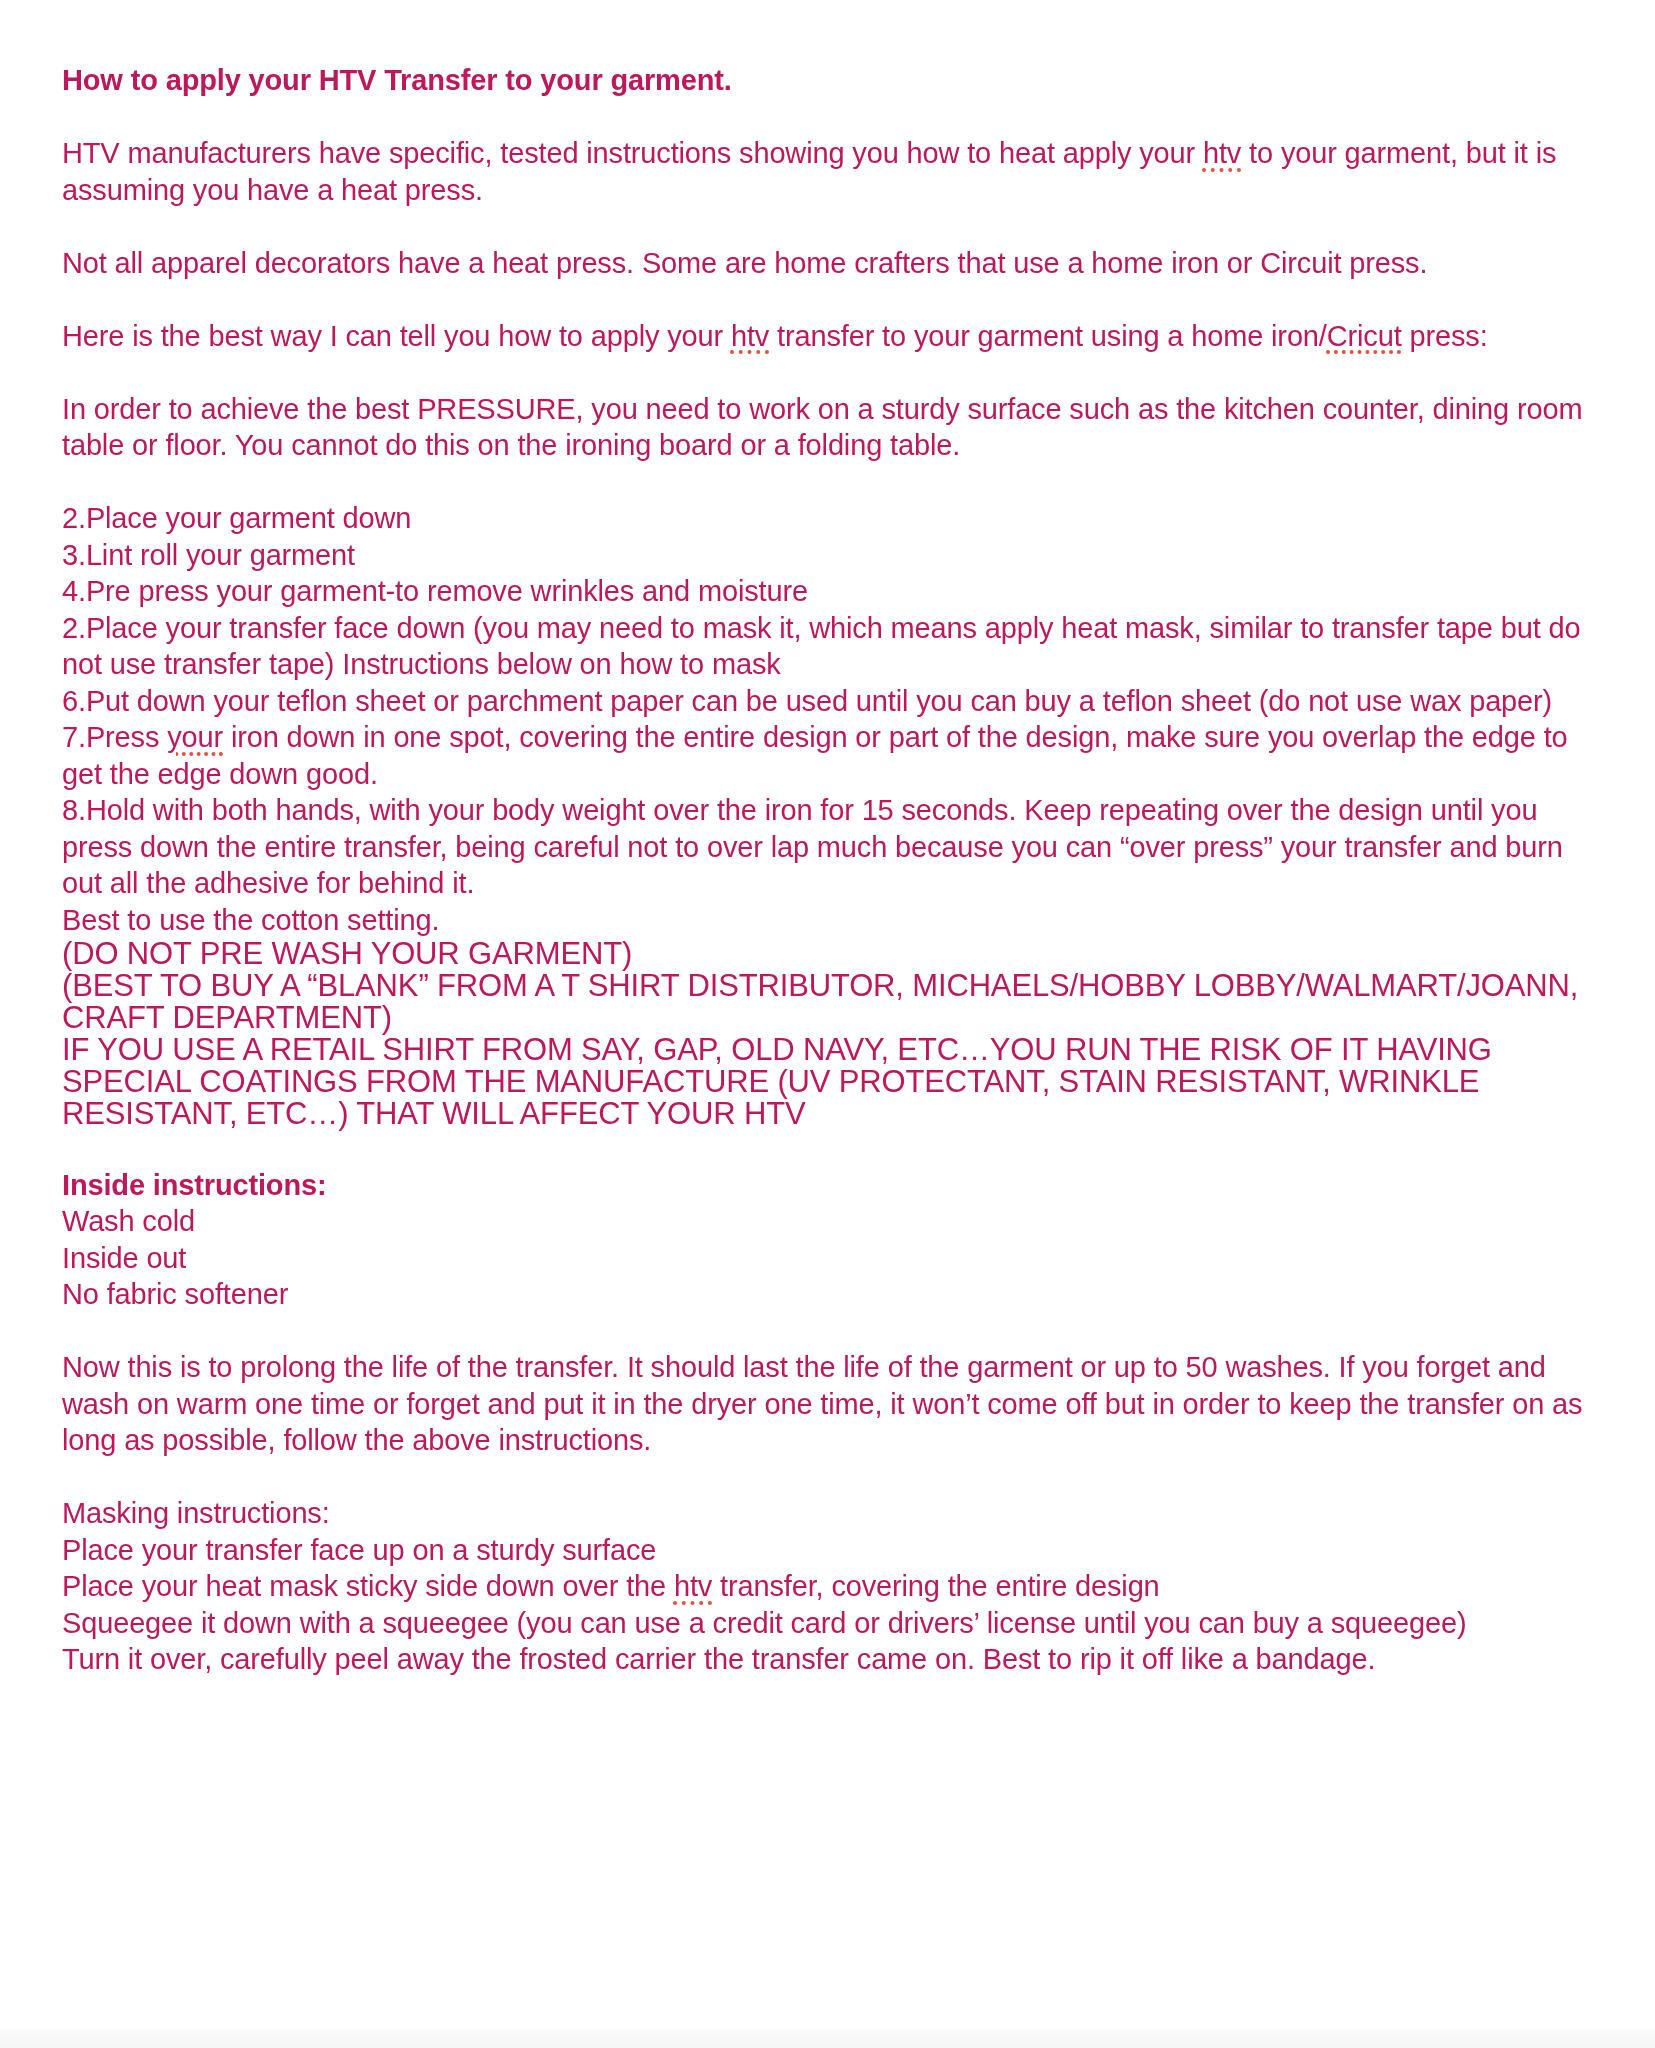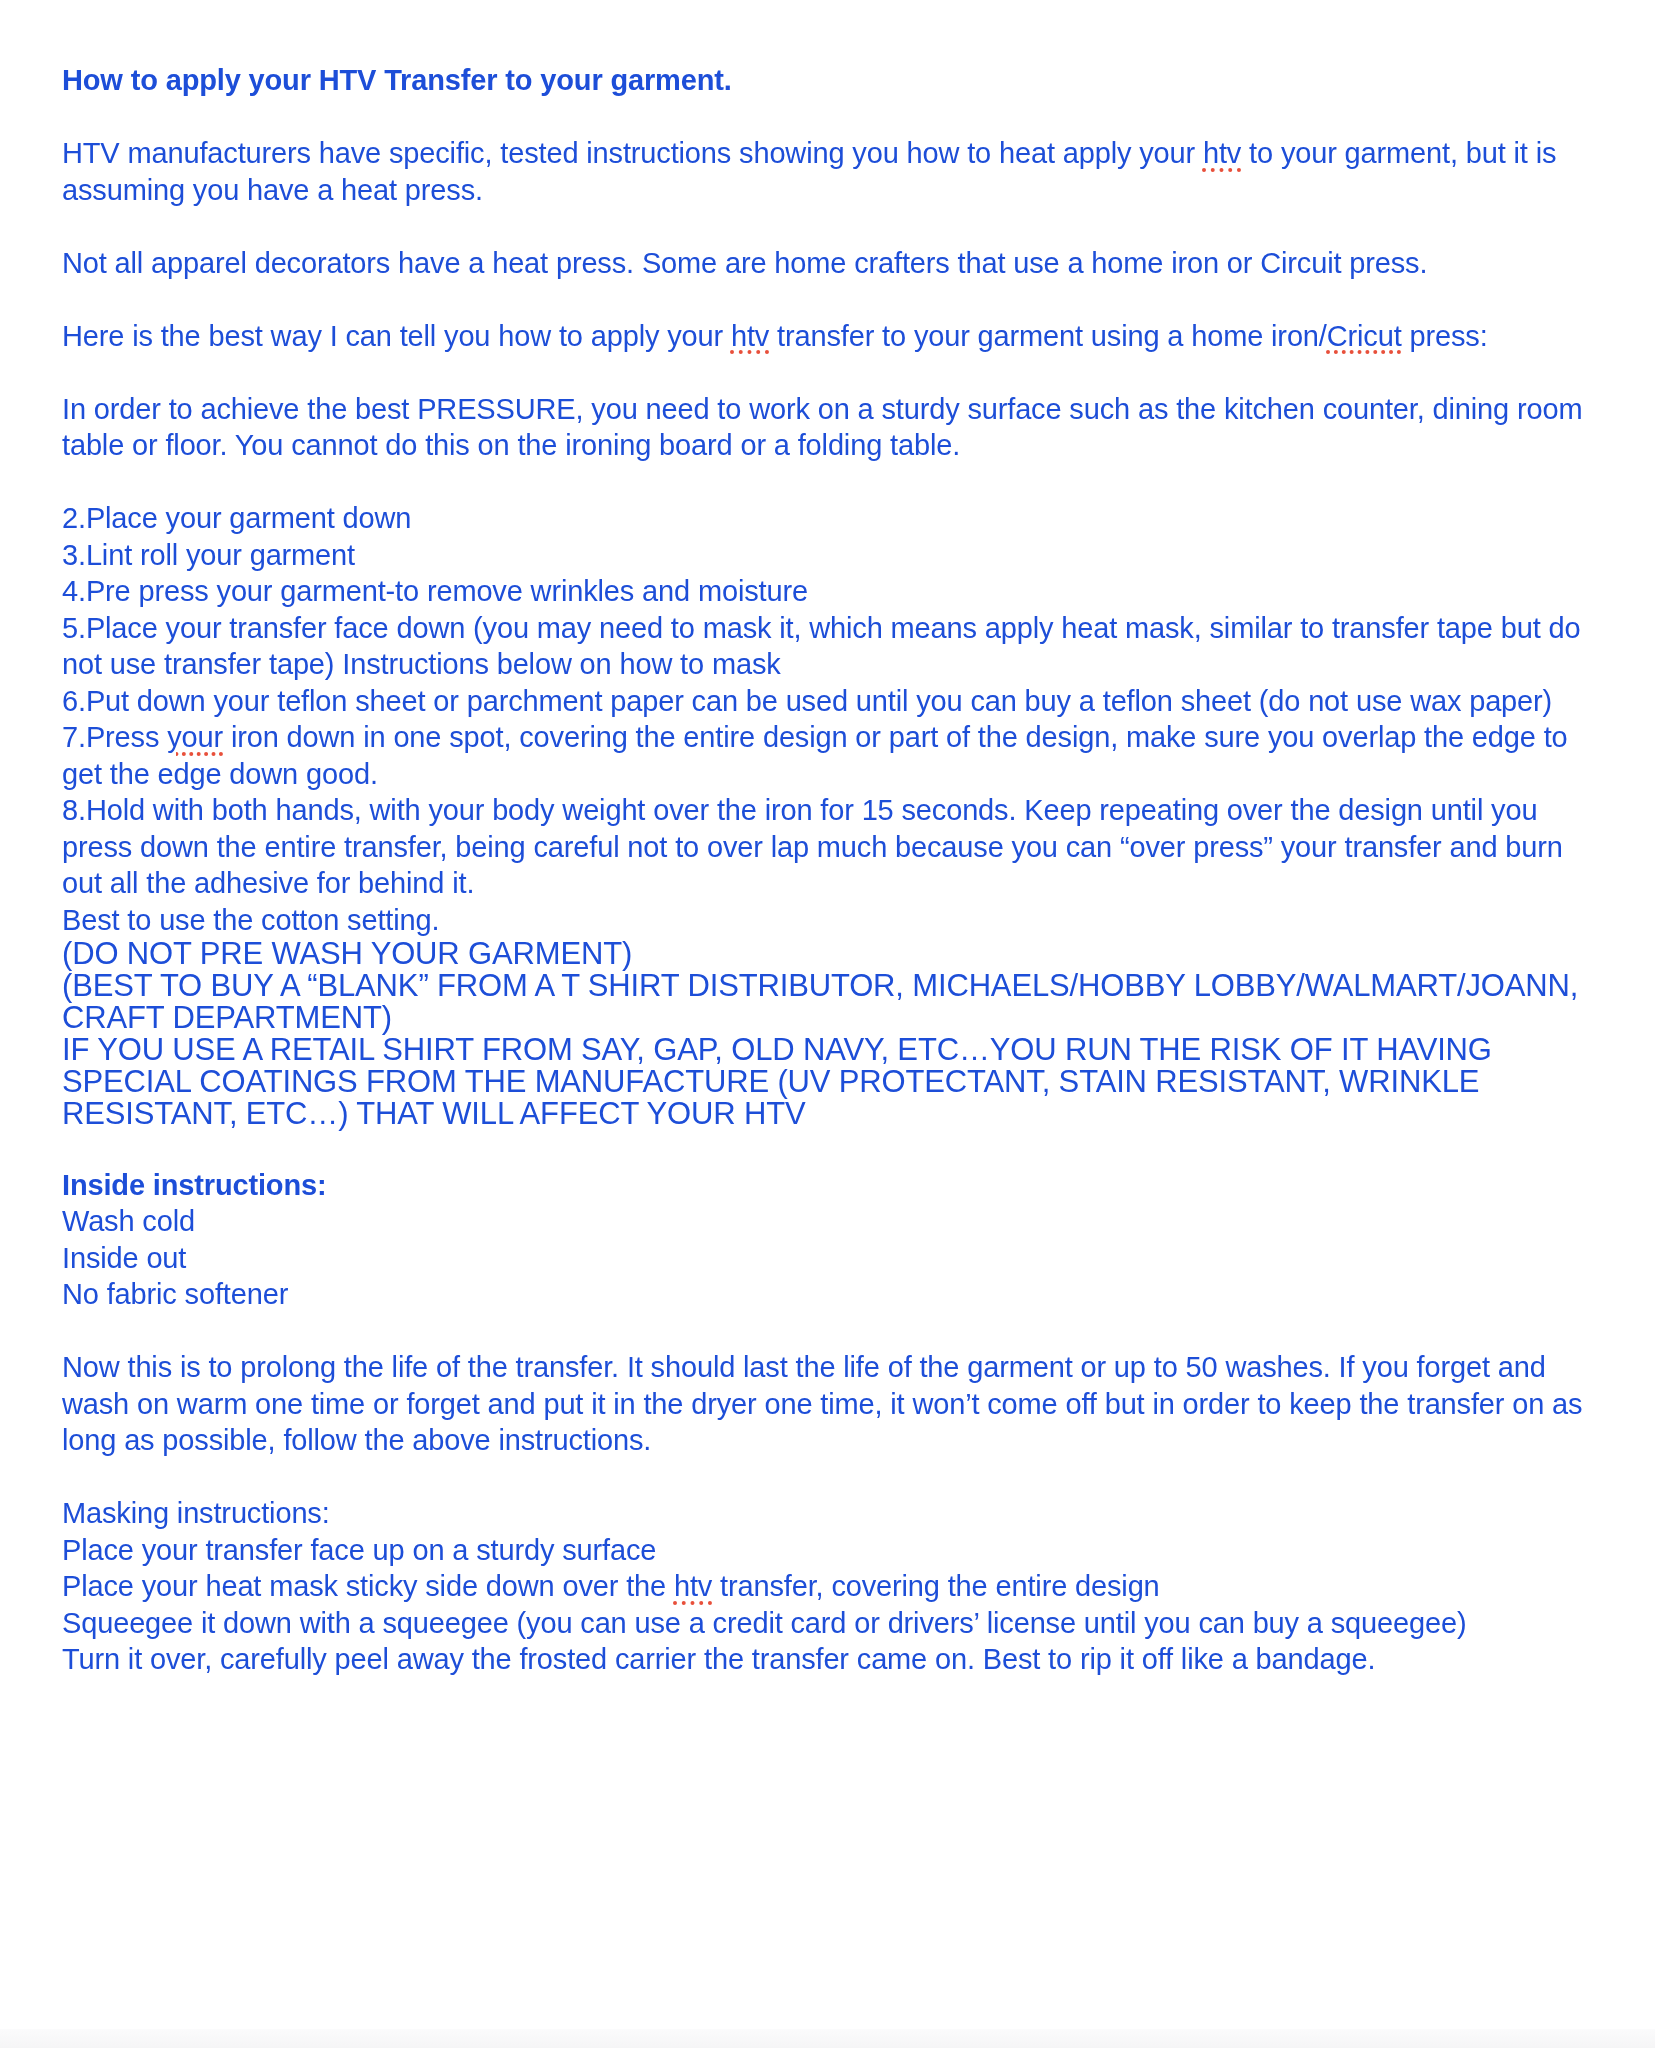--- a/index.html
+++ b/index.html
@@ -7,21 +7,21 @@
     padding: 0;
     background: #ffffff;
   }
   .page {
     position: relative;
     width: 1655px;
     height: 2048px;
     background: #ffffff;
     overflow: hidden;
     font-family: "Liberation Sans", sans-serif;
-    color: #1d4ed8;
+    color: #be185d;
   }
   .doc {
     position: absolute;
     left: 62px;
     top: 62px;
     width: 1540px;
     letter-spacing: -0.15px;
   }
   .block {
     font-size: 29px;
@@ -68,21 +68,21 @@
       <div class="block gap">
         <div class="line"><span>Here is the best way I can tell you how to apply your </span><span class="misspelled" style="text-decoration-color: rgb(232, 80, 59);">htv</span><span> transfer to your garment using a home iron/</span><span class="misspelled" style="text-decoration-color: rgb(232, 80, 59); text-align: center;">Cricut</span><span> press:</span></div>
       </div>
       <div class="block gap">
         <div class="line"><span>In order to achieve the best PRESSURE, you need to work on a sturdy surface such as the kitchen counter, dining room table or floor. You cannot do this on the ironing board or a folding table.</span></div>
       </div>
       <div class="block gap">
         <div class="line"><span>2.Place your garment down</span></div>
         <div class="line"><span>3.Lint roll your garment</span></div>
         <div class="line"><span>4.Pre press your garment-to remove wrinkles and moisture</span></div>
-        <div class="line"><span>5.Place your transfer face down (you may need to mask it, which means apply heat mask, similar to transfer tape but do not use transfer tape) Instructions below on how to mask</span></div>
+        <div class="line"><span>2.Place your transfer face down (you may need to mask it, which means apply heat mask, similar to transfer tape but do not use transfer tape) Instructions below on how to mask</span></div>
         <div class="line"><span>6.Put down your teflon sheet or parchment paper can be used until you can buy a teflon sheet (do not use wax paper)</span></div>
         <div class="line"><span>7.Press </span><span class="misspelled" style="text-decoration-color: rgb(232, 80, 59); margin-top: 16px;">your</span><span> iron down in one spot, covering the entire design or part of the design, make sure you overlap the edge to get the edge down good.</span></div>
         <div class="line"><span>8.Hold with both hands, with your body weight over the iron for 15 seconds. Keep repeating over the design until you press down the entire transfer, being careful not to over lap much because you can “over press” your transfer and burn out all the adhesive for behind it.</span></div>
         <div class="line"><span>Best to use the cotton setting.</span></div>
       </div>
       <div class="block small">
         <div class="line"><span>(DO NOT PRE WASH YOUR GARMENT)</span></div>
         <div class="line"><span>(BEST TO BUY A “BLANK” FROM A T SHIRT DISTRIBUTOR, MICHAELS/HOBBY LOBBY/WALMART/JOANN, CRAFT DEPARTMENT)</span></div>
         <div class="line"><span>IF YOU USE A RETAIL SHIRT FROM SAY, GAP, OLD NAVY, ETC…YOU RUN THE RISK OF IT HAVING SPECIAL COATINGS FROM THE MANUFACTURE (UV PROTECTANT, STAIN RESISTANT, WRINKLE RESISTANT, ETC…) THAT WILL AFFECT YOUR HTV</span></div>
       </div>

